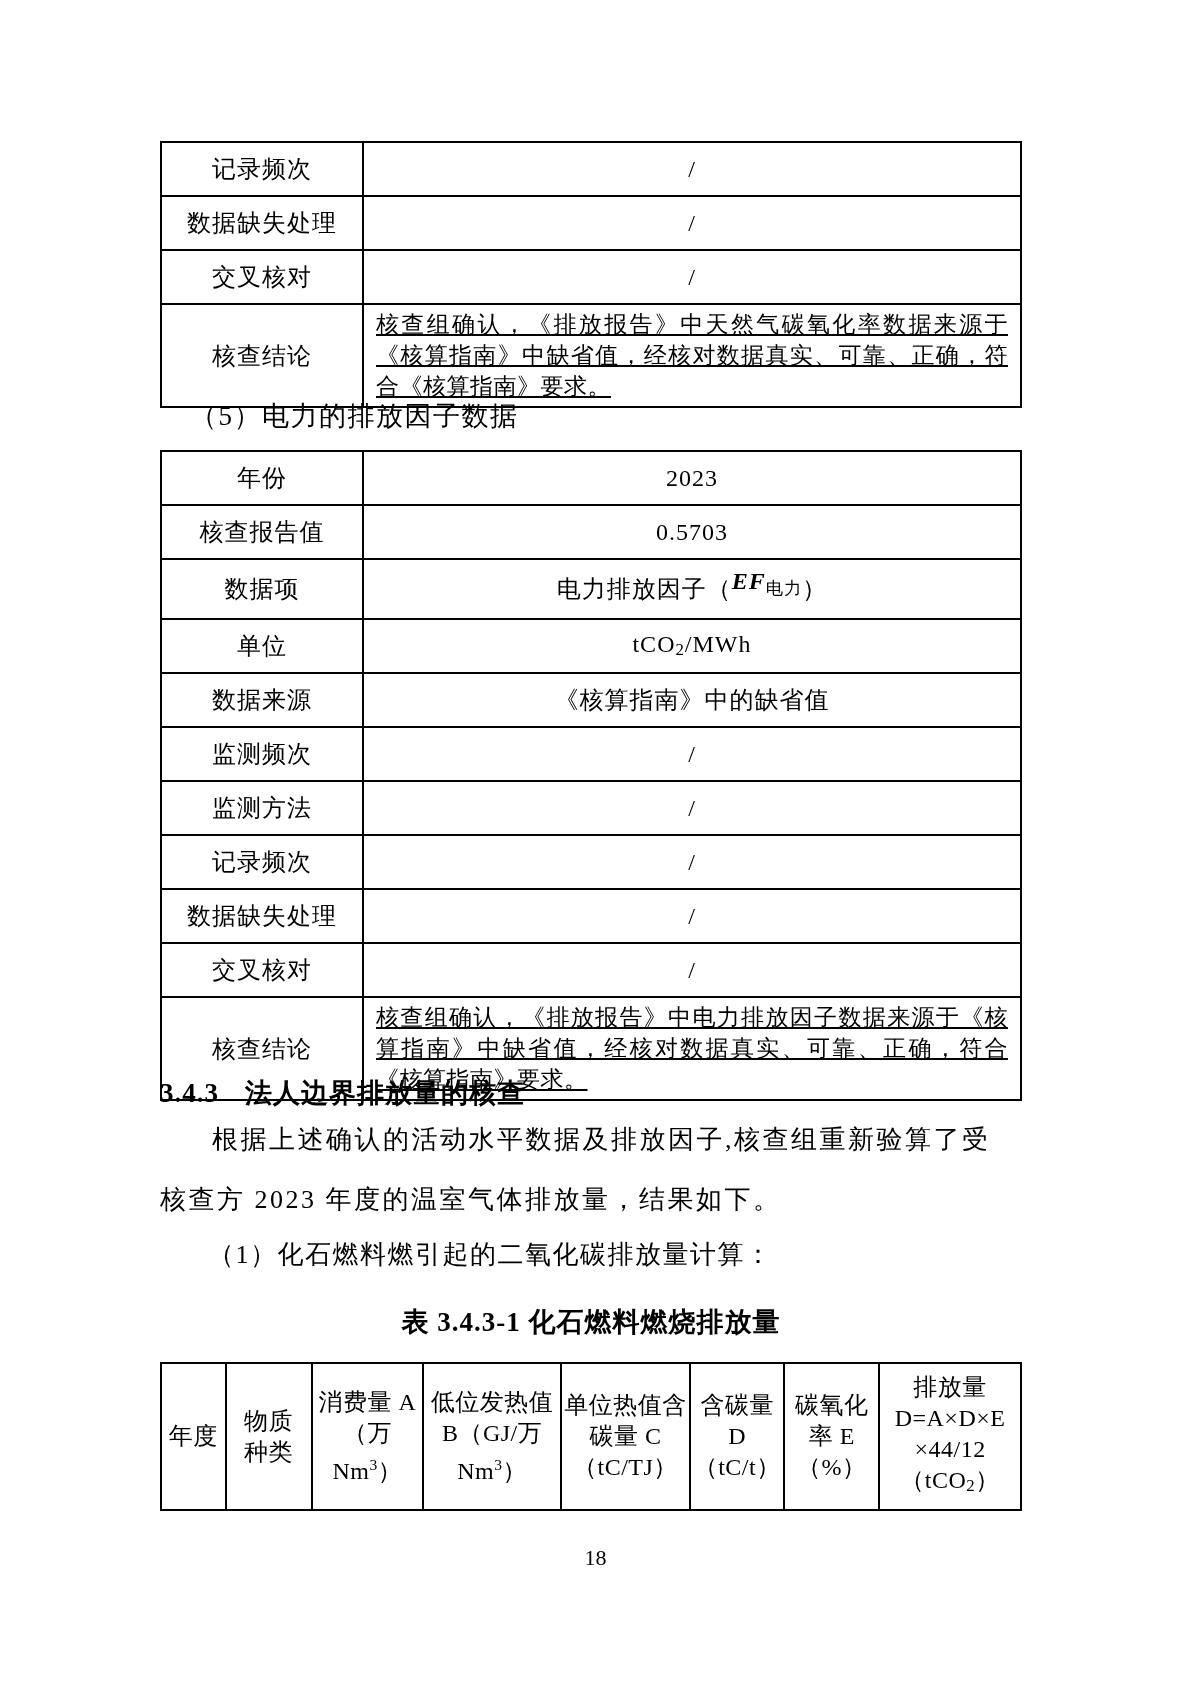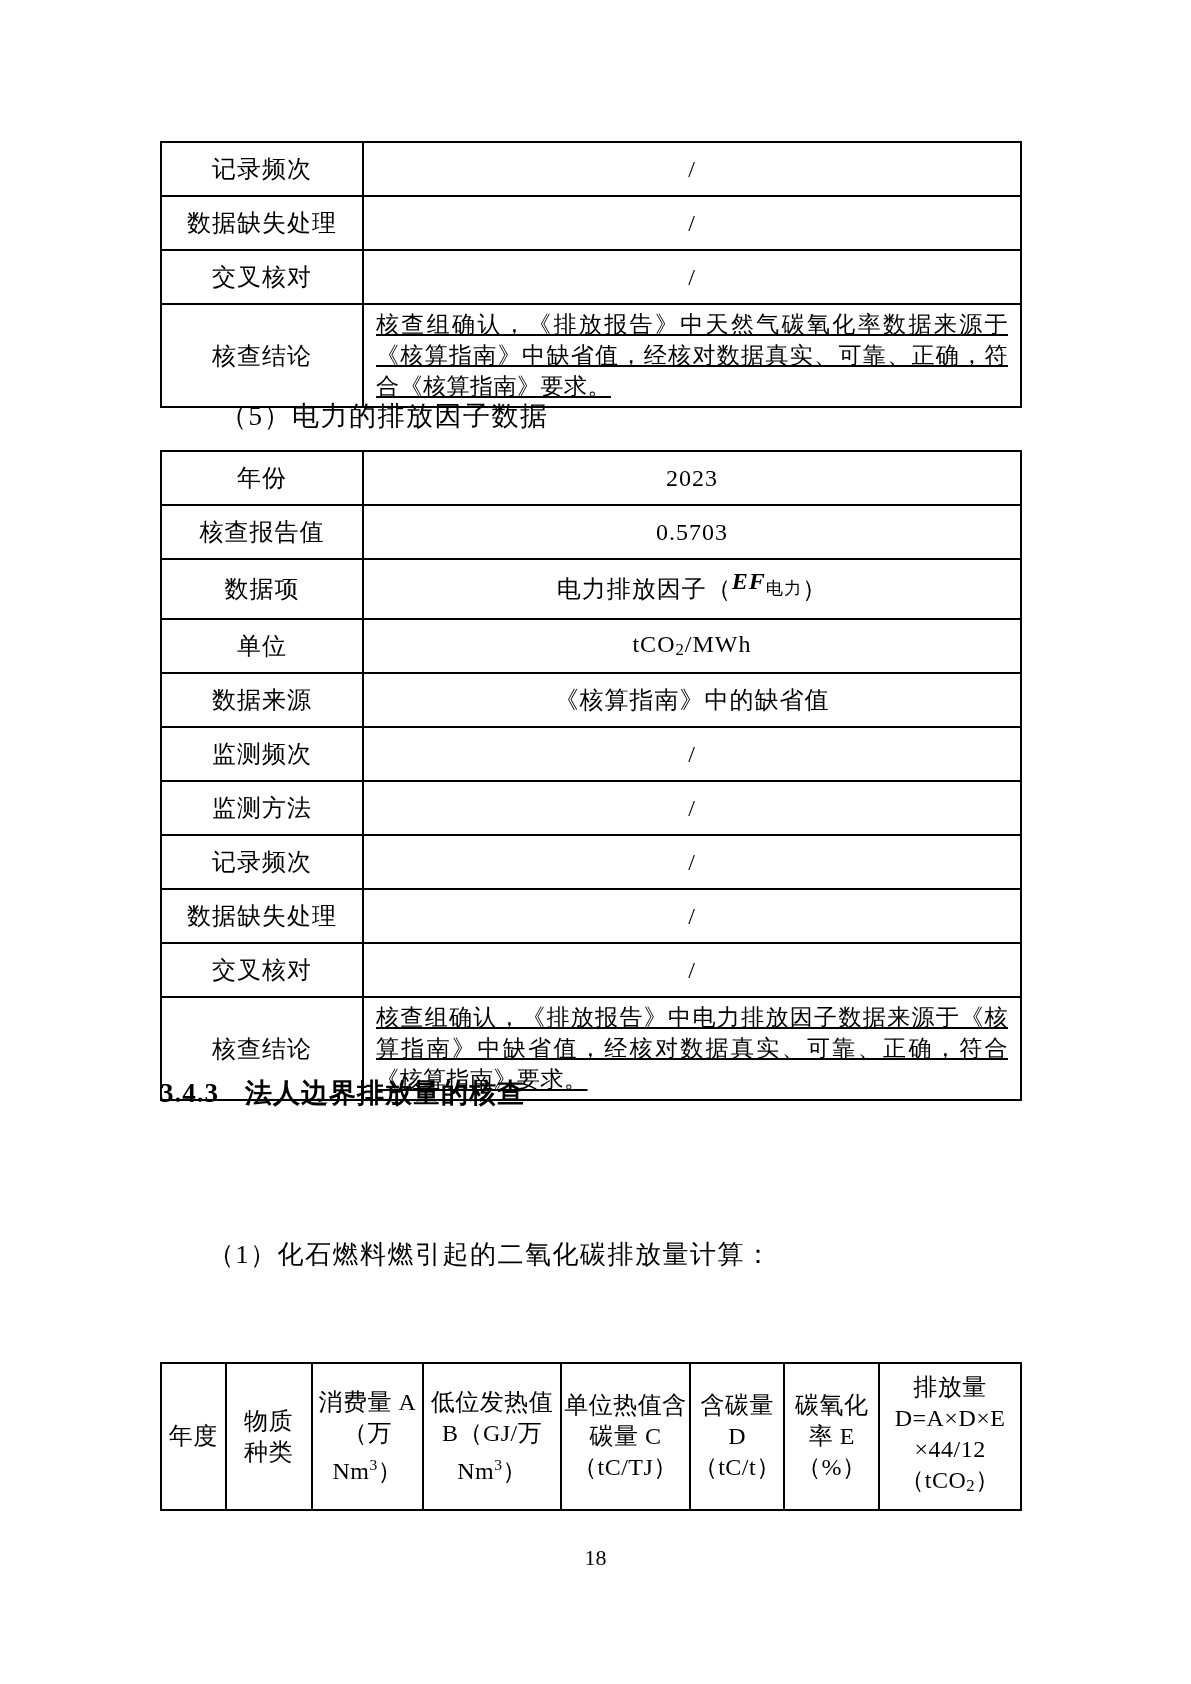--- a/index.html
+++ b/index.html
@@ -40,21 +40,21 @@
   .t3 th{
     font-size:24px;line-height:31px;letter-spacing:0.5px;
     text-align:center;white-space:pre-wrap;
     padding:8px 2px;height:106px;
   }
   .sup{font-size:0.65em;vertical-align:super;}
   .sub{font-size:0.7em;vertical-align:-0.2em;}
   .ef-i{font-style:italic;font-weight:600;position:relative;top:-8px;}
   .ef-sub{font-size:0.72em;position:relative;top:-3px;}
   .h5{
-    position:absolute;left:220px;top:398px;
+    position:absolute;left:190px;top:398px;
     font-size:27px;letter-spacing:1.5px;
   }
   .h343{
     position:absolute;left:160px;top:1075px;
     font-size:27px;font-weight:bold;letter-spacing:1px;
   }
   .h343 .sec-num{margin-right:26px;}
   .para{
     position:absolute;left:160px;top:1110px;width:876px;
     font-size:26px;line-height:60px;letter-spacing:2.5px;
@@ -155,23 +155,26 @@
       <td class="lbl">核查结论</td>
       <td class="concl">核查组确认，《排放报告》中电力排放因子数据来源于《核算指南》中缺省值，经核对数据真实、可靠、正确，符合《核算指南》要求。</td>
     </tr>
   </tbody>
     </table>
 
   <div class="h343">
     <span class="sec-num">3.4.3</span><span>法人边界排放量的核查</span>
   </div>
 
+  <div class="para">根据上述确认的活动水平数据及排放因子,核查组重新验算了受
+核查方 2023 年度的温室气体排放量，结果如下。</div>
 
   <div class="item1">（1）化石燃料燃引起的二氧化碳排放量计算：</div>
 
+  <div class="caption">表 3.4.3-1 化石燃料燃烧排放量</div>
 
   <table class="doc-table t3">
     <colgroup>
       <col style="width:7.5%">
         <col style="width:10%">
         <col style="width:13%">
         <col style="width:16%">
       <col style="width:15%">
         <col style="width:11%">
         <col style="width:11%">

